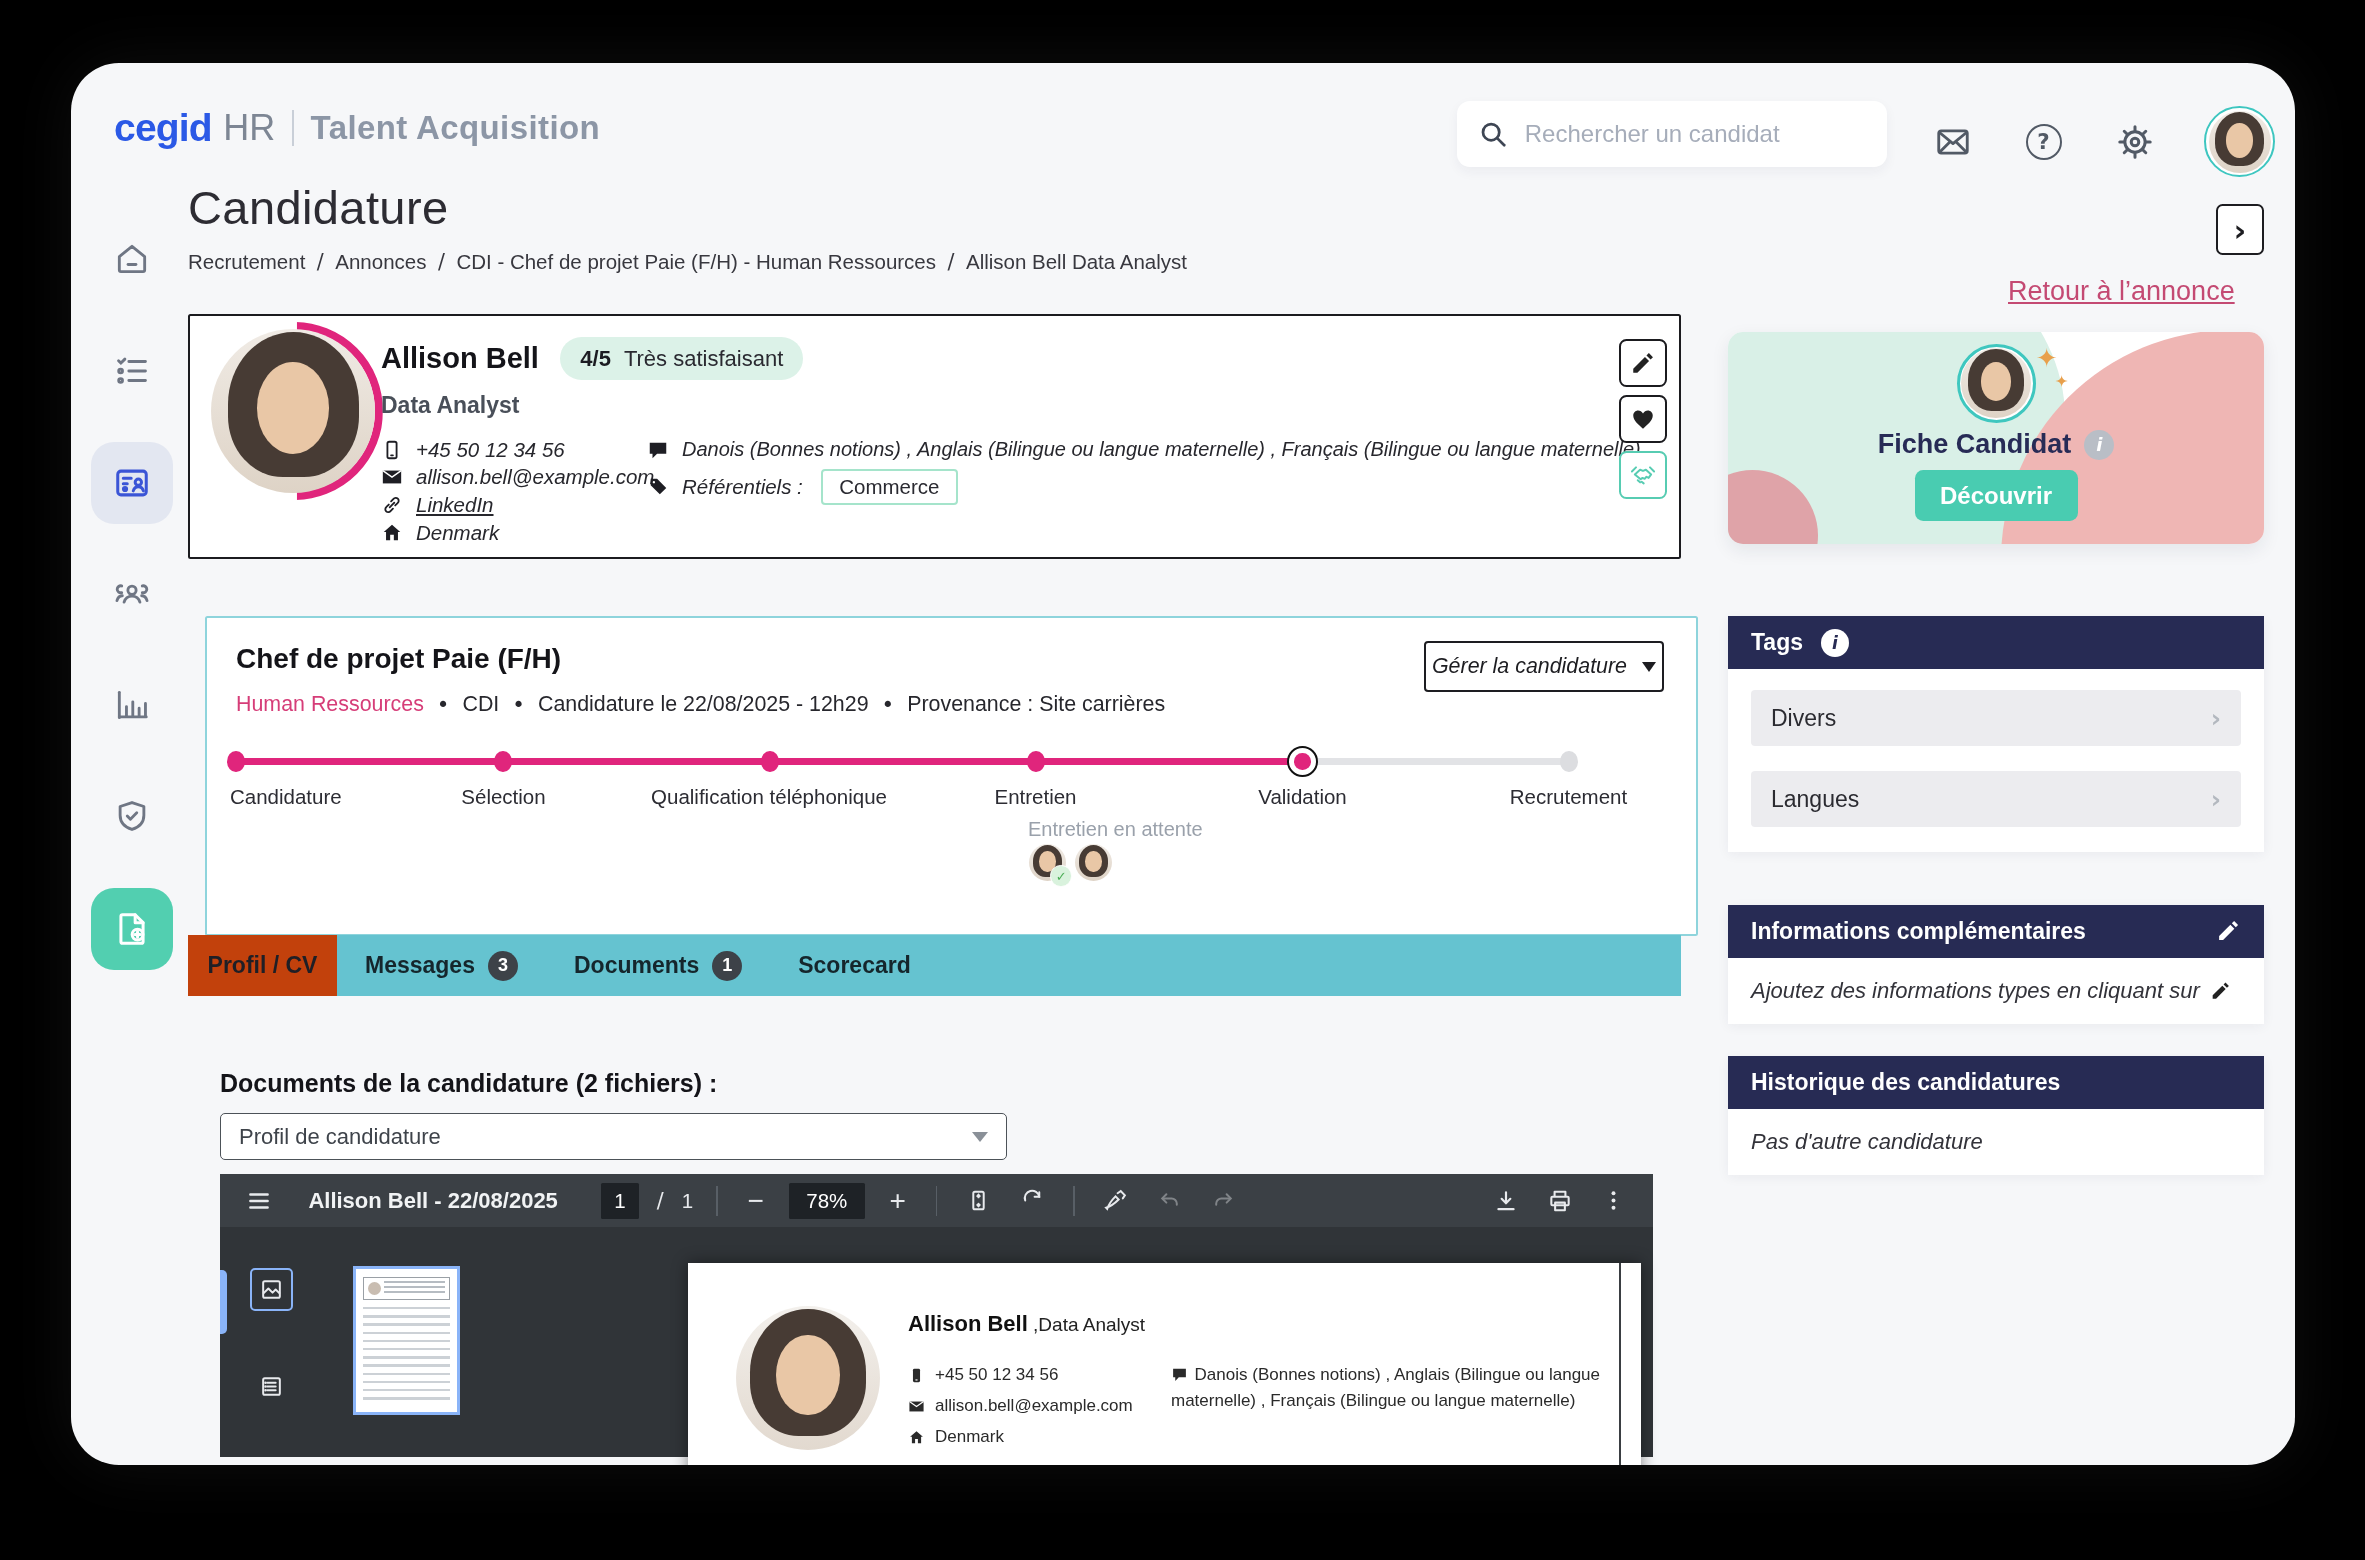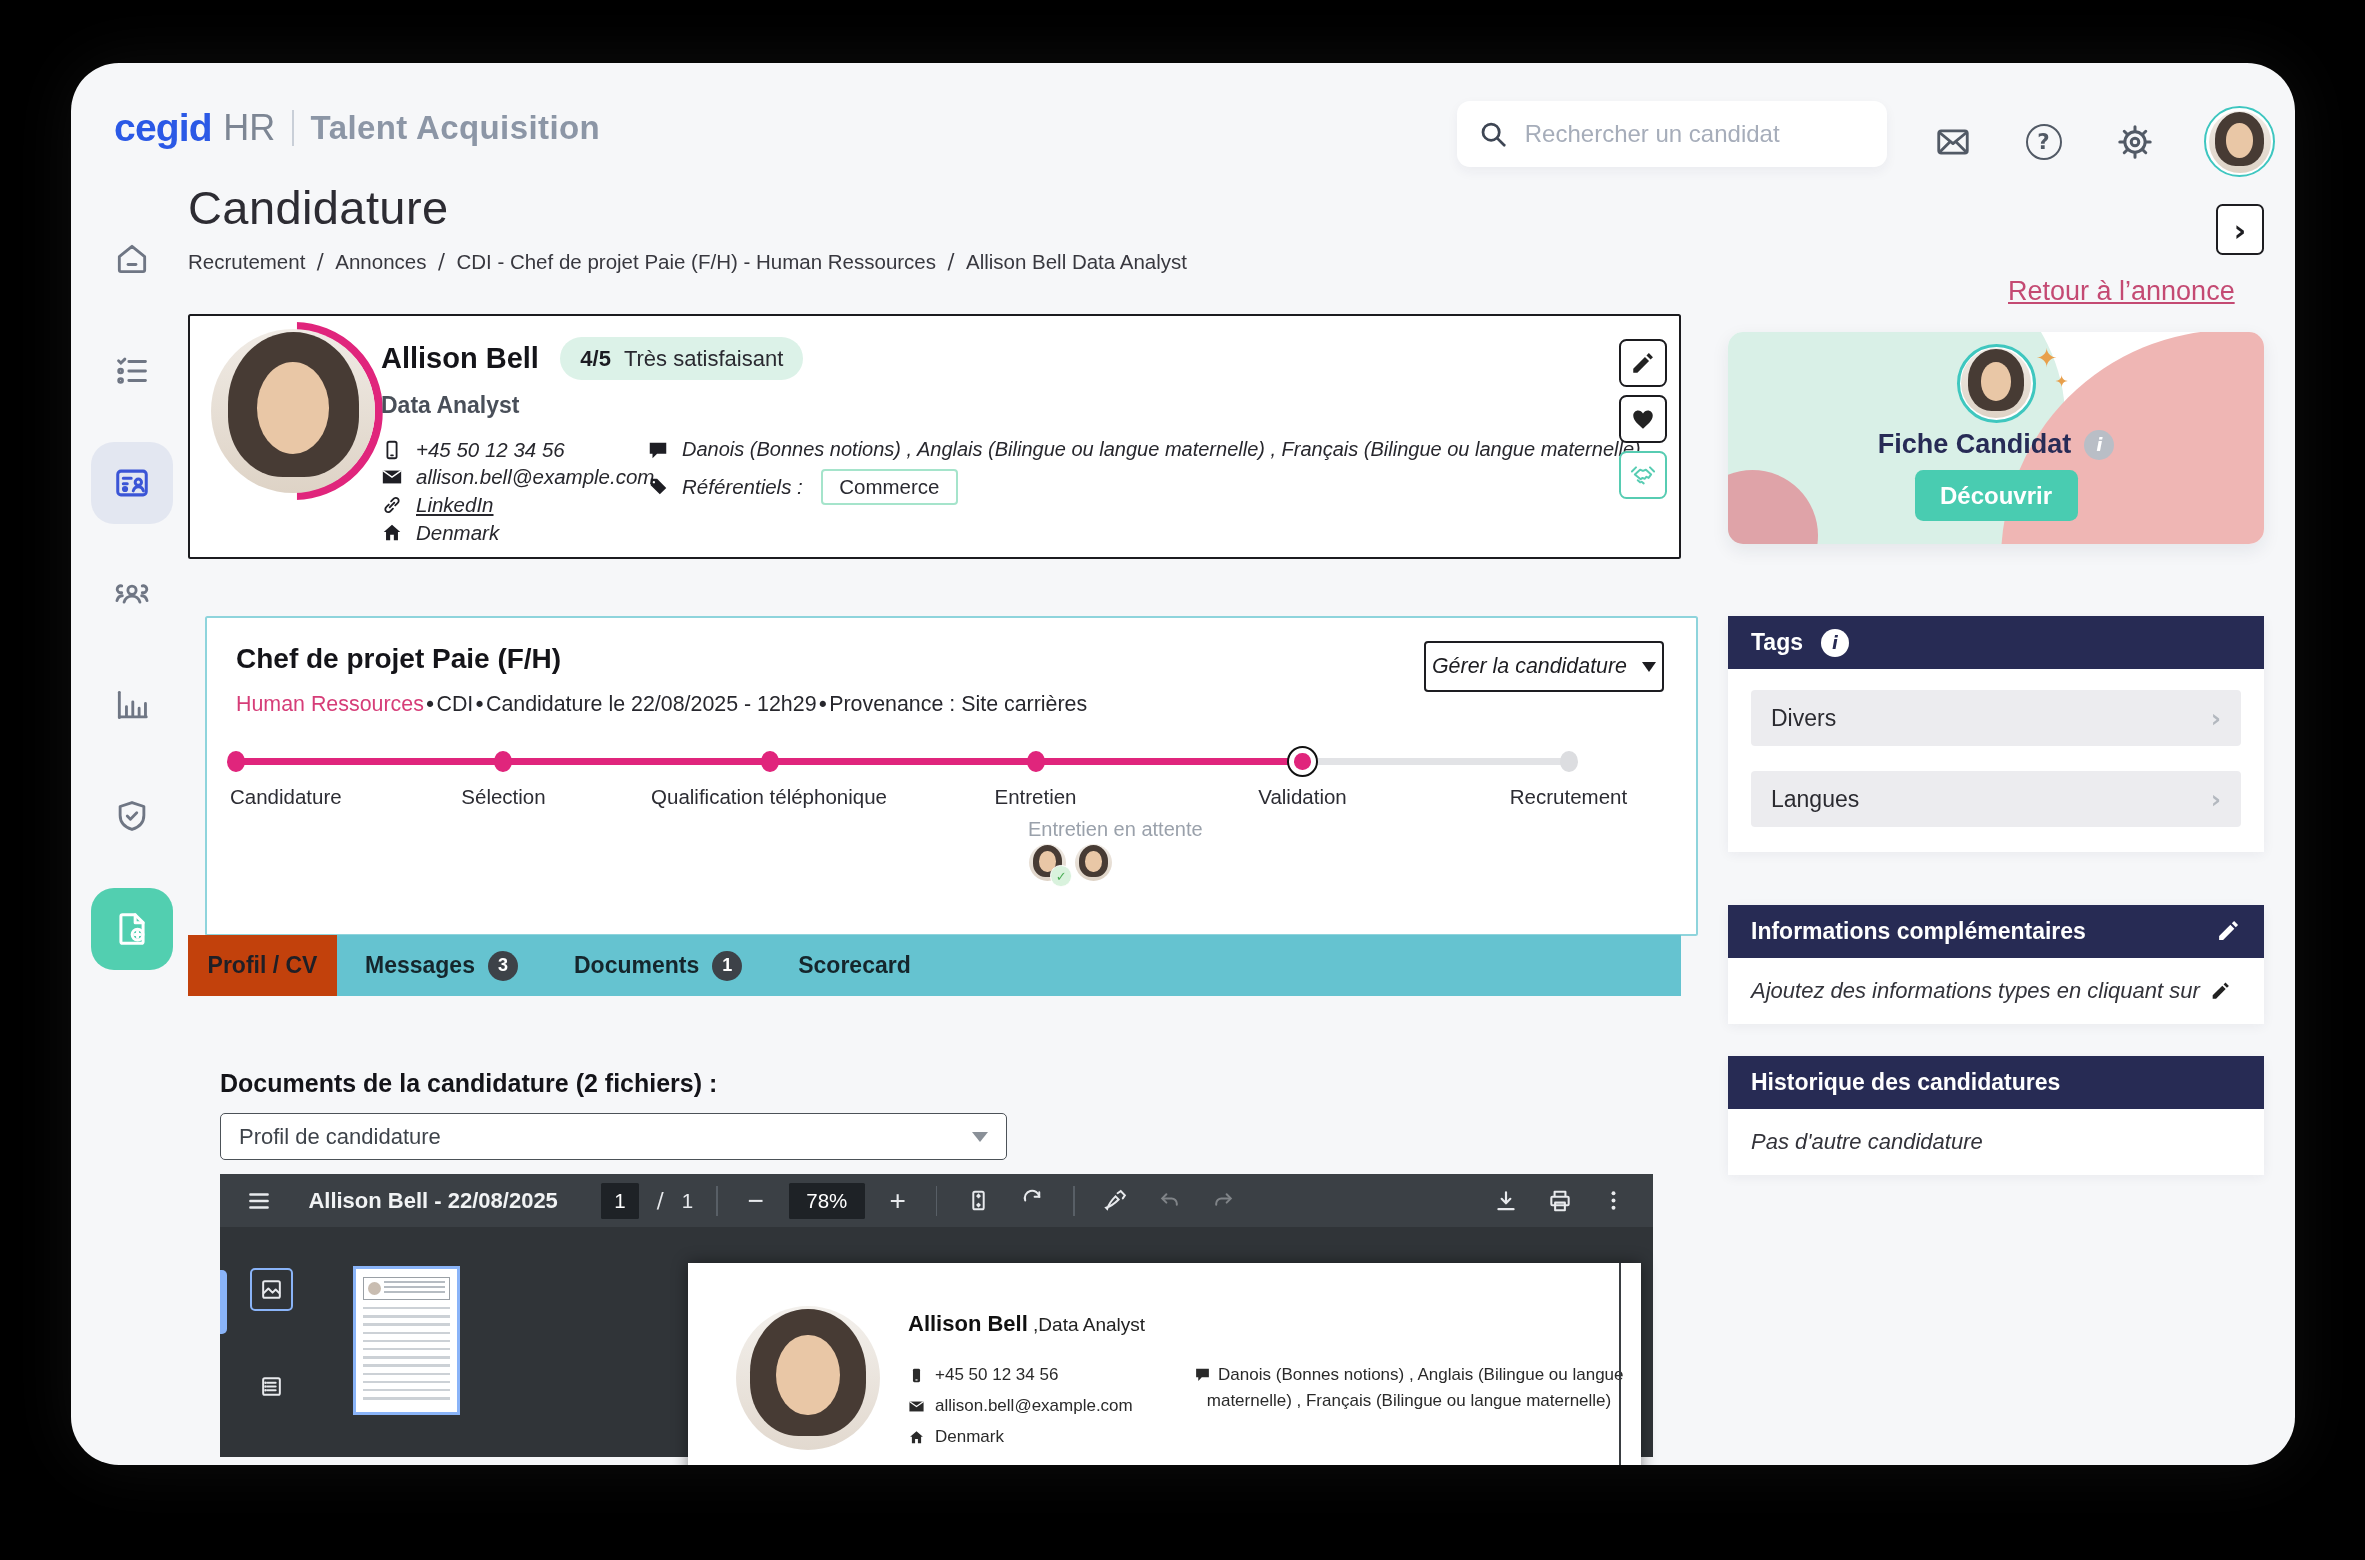--- a/index.html
+++ b/index.html
@@ -106,21 +106,21 @@
               display:flex; align-items:center; justify-content:center; font-size:18px;
               font-weight:bold; font-style:italic; cursor:pointer; }
   .fiche-cta { margin-top:10px; width:163px; height:51px; border-radius:8.2px; background:var(--accent-mint);
                color:#fff; font-size:24px; font-weight:bold; display:flex; align-items:center;
                justify-content:center; cursor:pointer; }
 
   
   .job-card { position:absolute; left:117px; top:553px; width:1493px; height:320px;
               background:#fff; border:2.5px solid #8ed4dc; border-radius:2.5px;margin-left:17px; }
   .job-title { position:absolute; left:29px; top:25px; font-size:28px; font-weight:bold; color:#141419; }
-  .job-meta { position:absolute; left:29px; top:74px; display:flex; align-items:center;
+  .job-meta { position:absolute; left:29px; top:74px; display:flex; gap:13px; align-items:center;
               font-size:21.4px; color:#27272d; }
   .dept { color:#d63d78; }
   .meta-dot { color:#27272d; font-size:21.4px; }
   .manage-btn { position:absolute; left:1217px; top:23px; width:240px; height:51px; background:#fff;
                 border:2.5px solid #1d1d21; border-radius:4.1px; display:flex; align-items:center;
                 justify-content:center; gap:15px; font-size:21.4px; font-style:italic;
                 color:#1d1d21; cursor:pointer; }
   .caret-down { width:0; height:0; border-left:7.4px solid transparent; border-right:7.4px solid transparent;
                 border-top:10px solid #1d1d21; }
 
@@ -169,21 +169,21 @@
   .pg-sep, .pg-total { font-size:20.5px; color:#e8eaed; }
   .tb-div { width:1.6px; height:30px; background:#585f66; margin:0 5px; }
   .zoom-box { width:76px; height:36px; background:#1e2226; color:#fff; font-size:20.5px;
               display:flex; align-items:center; justify-content:center; border-radius:1.6px; }
   .tb-icon { width:36px; height:36px; display:flex; align-items:center; justify-content:center;
              color:#e8eaed; cursor:pointer; }
   .tb-icon.dim { opacity:.4; }
   .tb-spring { flex:1; }
   .pm { font-size:28px; color:#e8eaed; cursor:pointer; width:30px; text-align:center; }
 
-  .pdf-body { position:absolute; left:0; top:53px; right:0; bottom:0;text-align:center; }
+  .pdf-body { position:absolute; left:0; top:53px; right:0; bottom:0; }
   .rail-indicator { position:absolute; left:0; top:43px; width:7.4px; height:64px;
                     background:#8ab4f8; border-radius:0 5px 5px 0; }
   .rail-btn { position:absolute; left:30px; width:43px; height:43px; display:flex; align-items:center;
               justify-content:center; color:#e8eaed; cursor:pointer; border-radius:5px; }
   .rail-thumbs { top:41px; border:2.5px solid #8ab4f8; }
   .rail-outline { top:138px; }
   .page-thumb { position:absolute; left:133px; top:39px; width:107px; height:149px; background:#fff;
                 border:3.3px solid #8ab4f8; cursor:pointer; padding:8.2px 7.4px; }
   .thumb-header { height:23px; border:0.8px solid #9aa0a6; display:flex; align-items:center; gap:3.3px; padding:0 3.3px; }
   .thumb-face { width:13px; height:13px; border-radius:50%; background:#c9bdb1; flex:none; }

